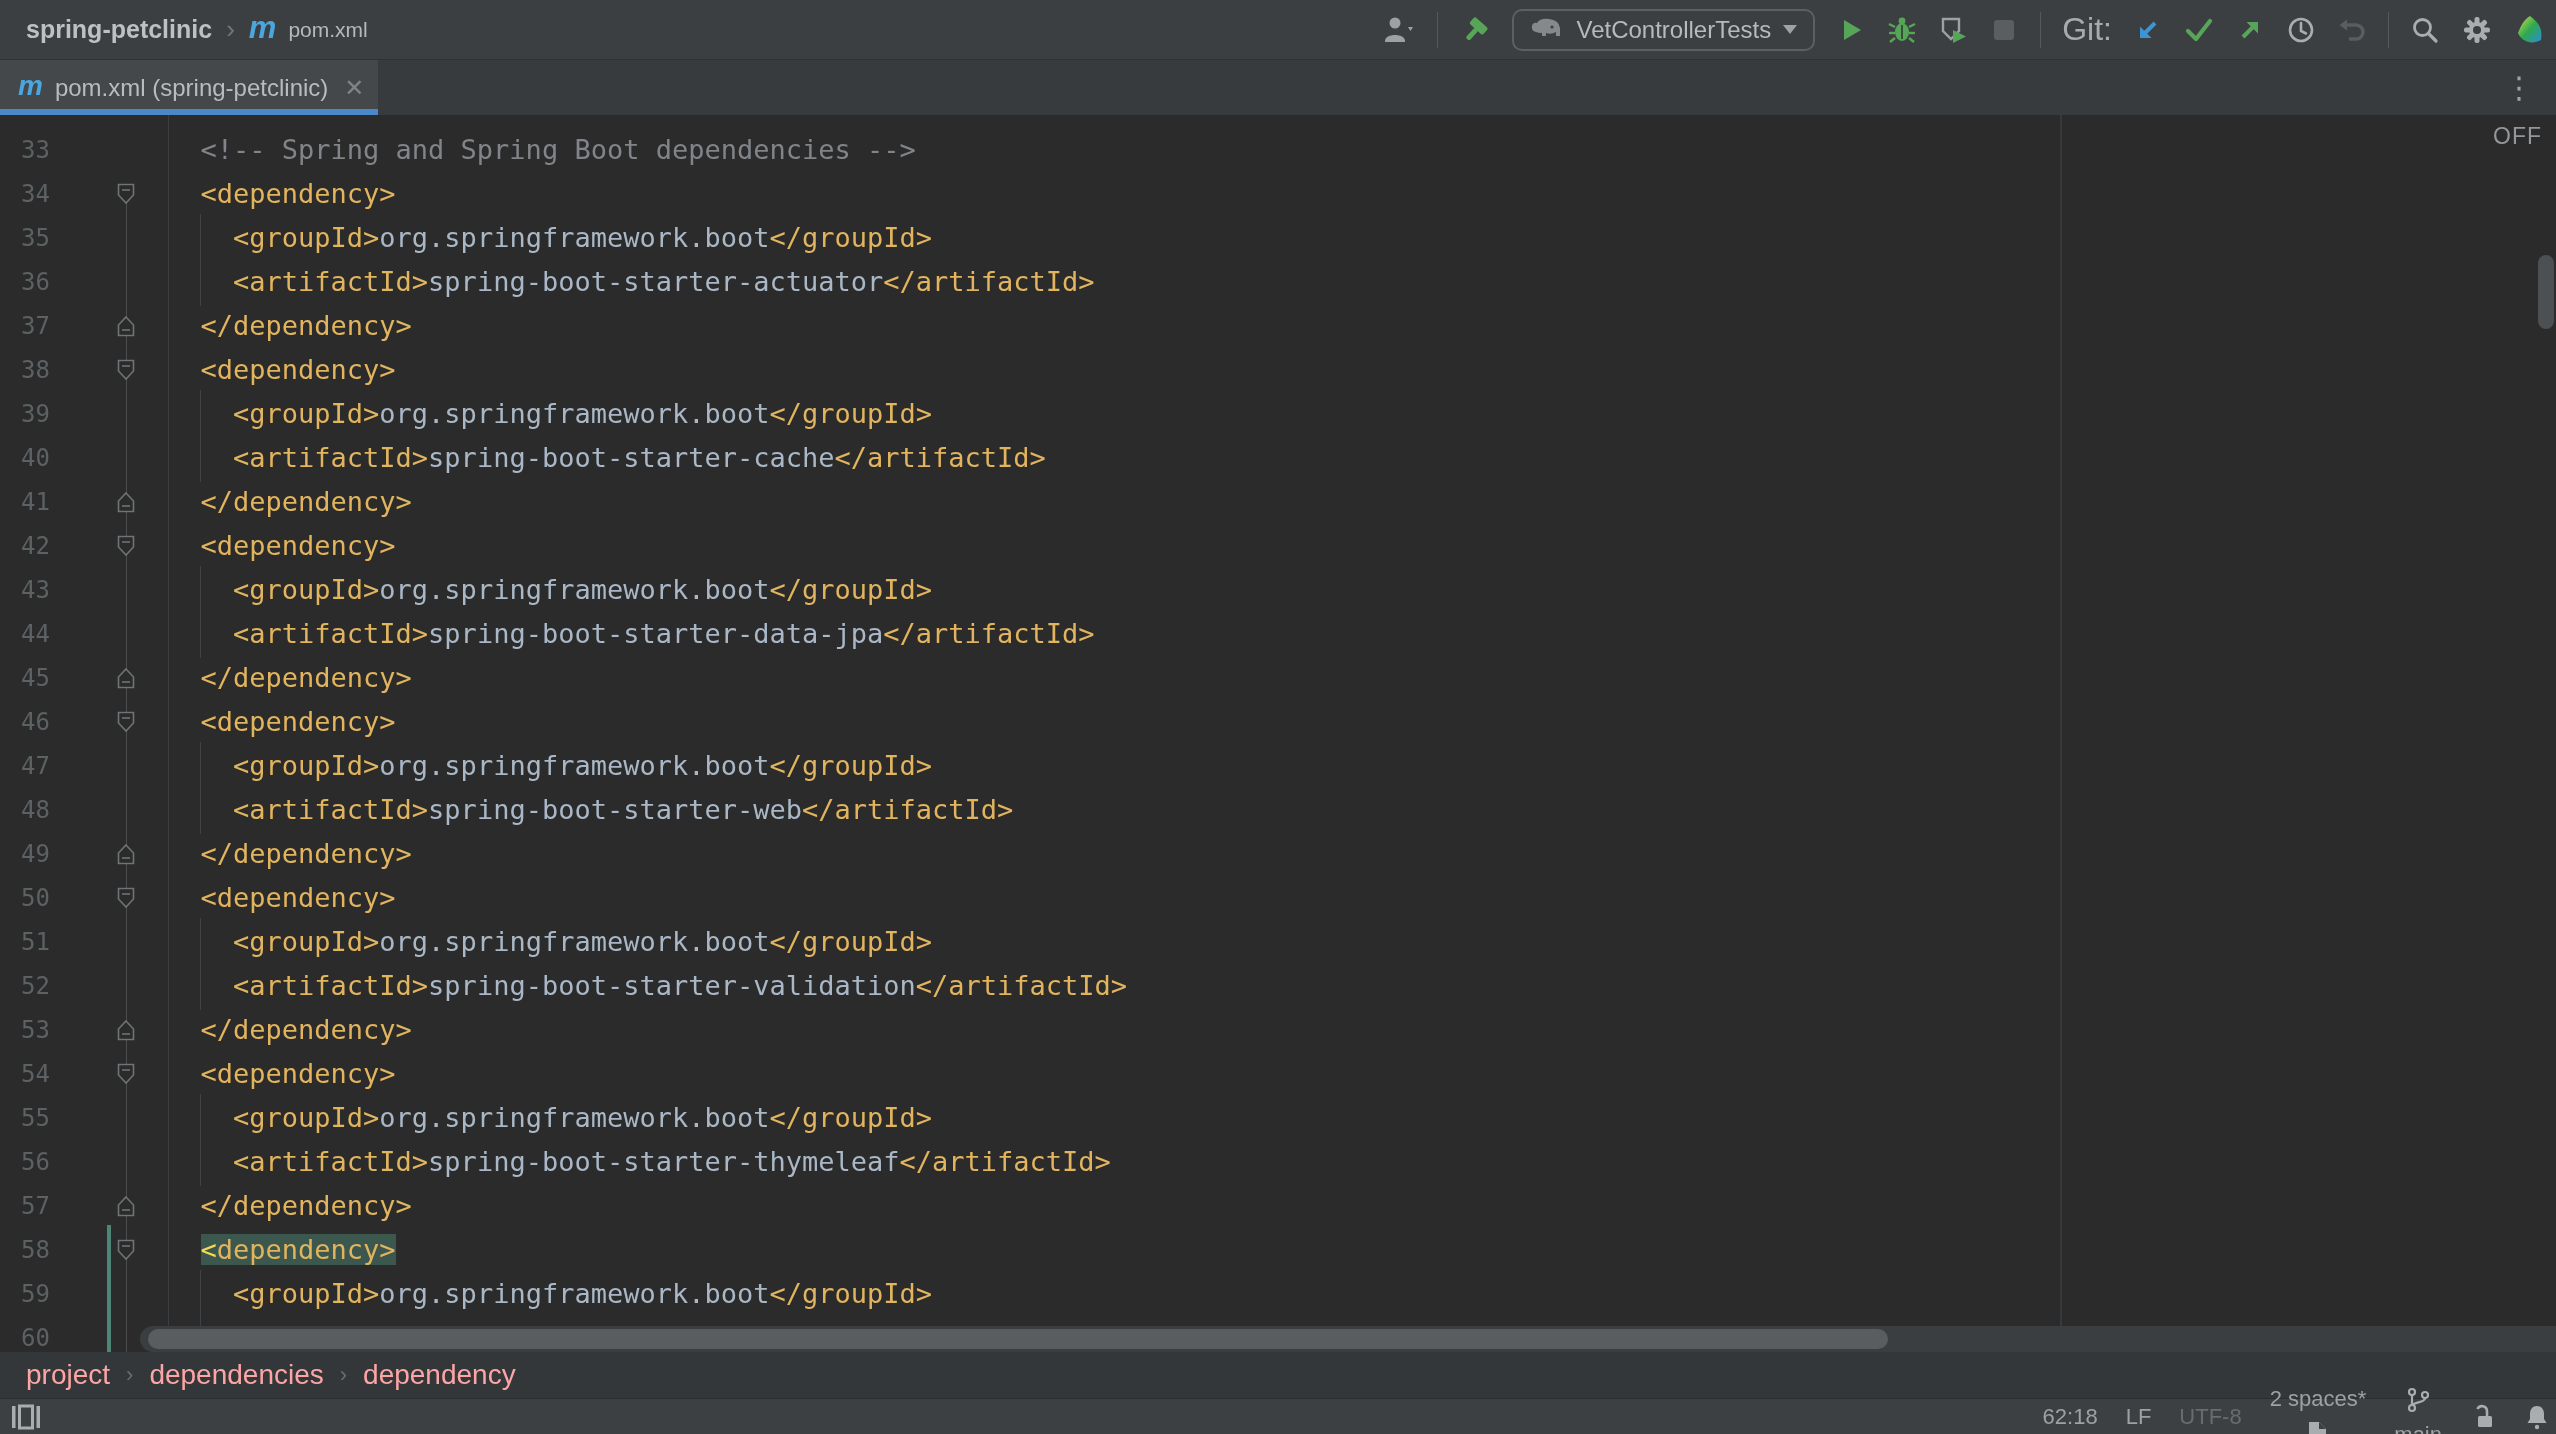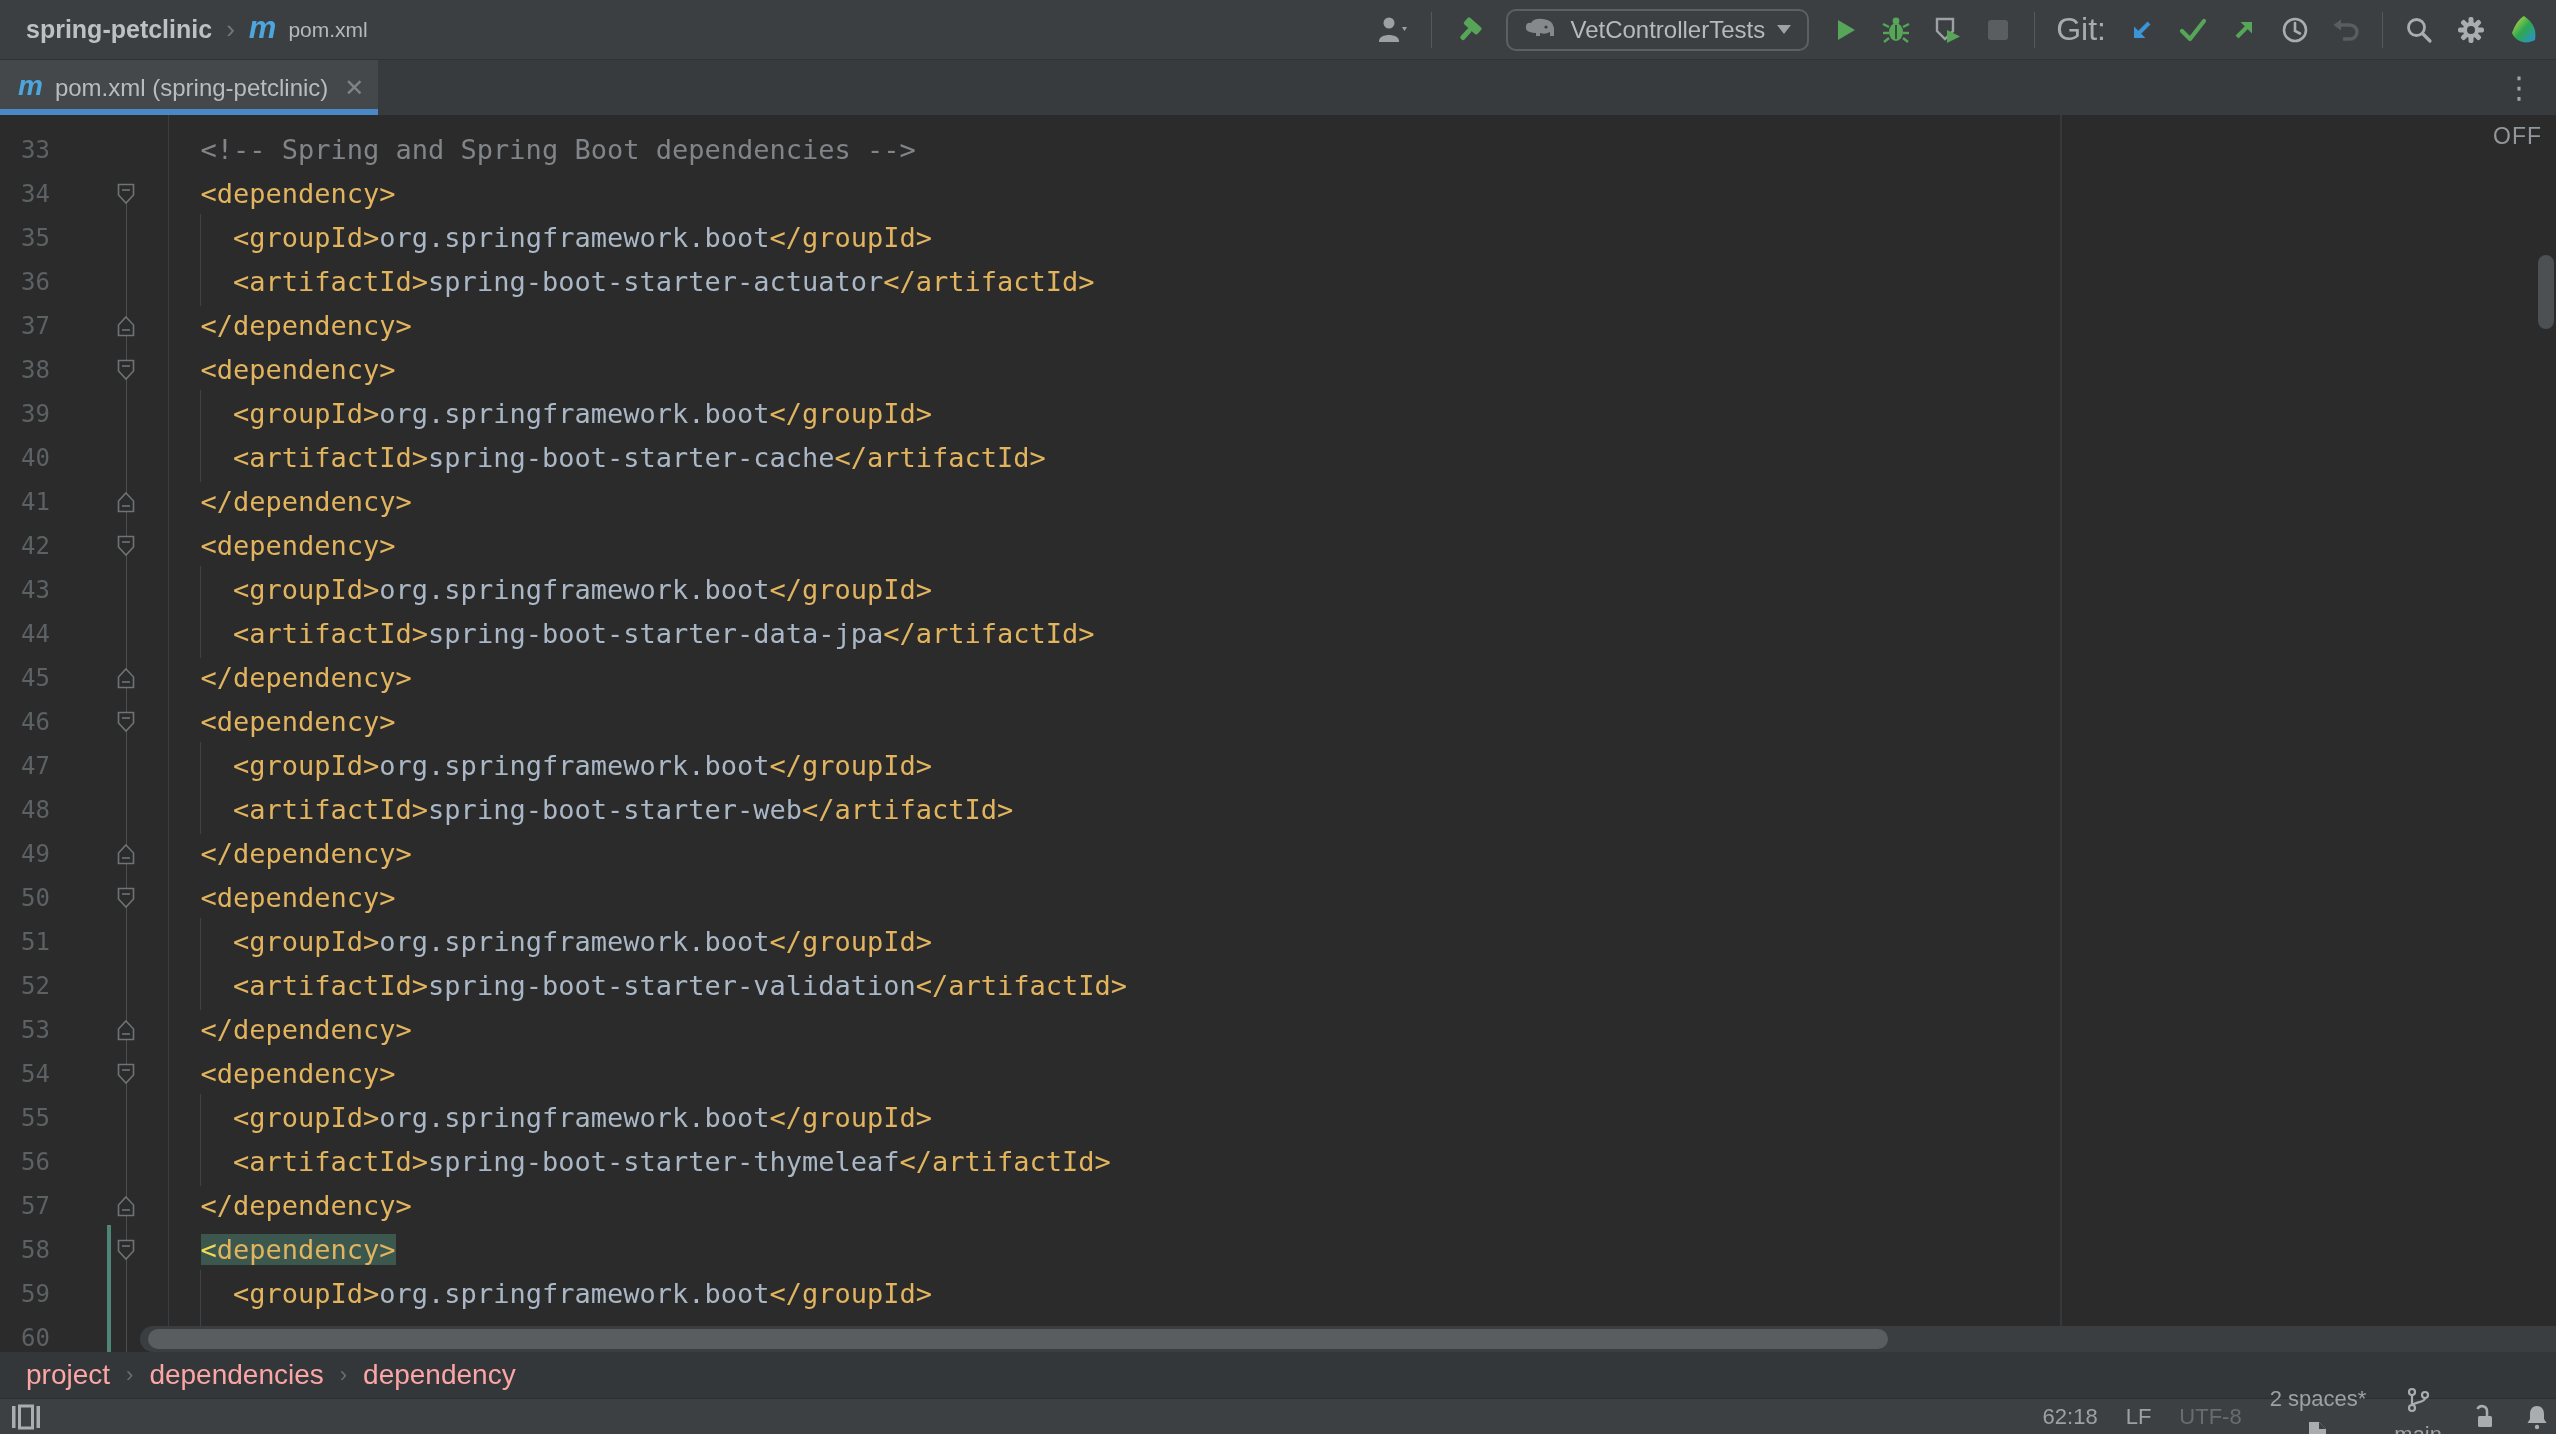--- a/index.html
+++ b/index.html
@@ -10,21 +10,21 @@
   
   .header { position:absolute; left:0; top:0; width:2556px; height:60px;
             background:#3c3f41; display:flex; align-items:center;
             border-bottom:1px solid #2f3234; }
   .hleft { display:flex; align-items:center; gap:12px; padding-left:26px; white-space:nowrap; }
   .hcrumb-project { color:#bdc1c4; font-size:25px; font-weight:bold; }
   .hchev { color:#72777a; font-size:26px; font-weight:400; padding:0 2px; }
   .mvn { color:#4ba6dd; font-size:31px; font-weight:bold; font-style:italic;
          line-height:1; transform:translateY(-2px); }
   .hcrumb-file { color:#b5b9bc; font-size:21px; }
-  .htools { margin-left:auto; display:flex; align-items:center; gap:21px; padding-right:16px; }
+  .htools { margin-left:auto; display:flex; align-items:center; gap:21px; padding-right:10px; }
   .tsep { width:1px; height:36px; background:#55595b; }
   .ibtn { display:flex; align-items:center; justify-content:center; height:38px; min-width:30px; }
   .runpill { display:flex; align-items:center; gap:12px; height:42px;
              border:2px solid #5c6062; border-radius:10px; padding:0 16px 0 14px;
              color:#b6babd; font-size:24px; }
   .gitlabel { color:#a7abad; font-size:32px; }
   .caret-down { width:0; height:0; border-left:7px solid transparent;
                 border-right:7px solid transparent; border-top:9px solid #9ea2a4; }
 
   

